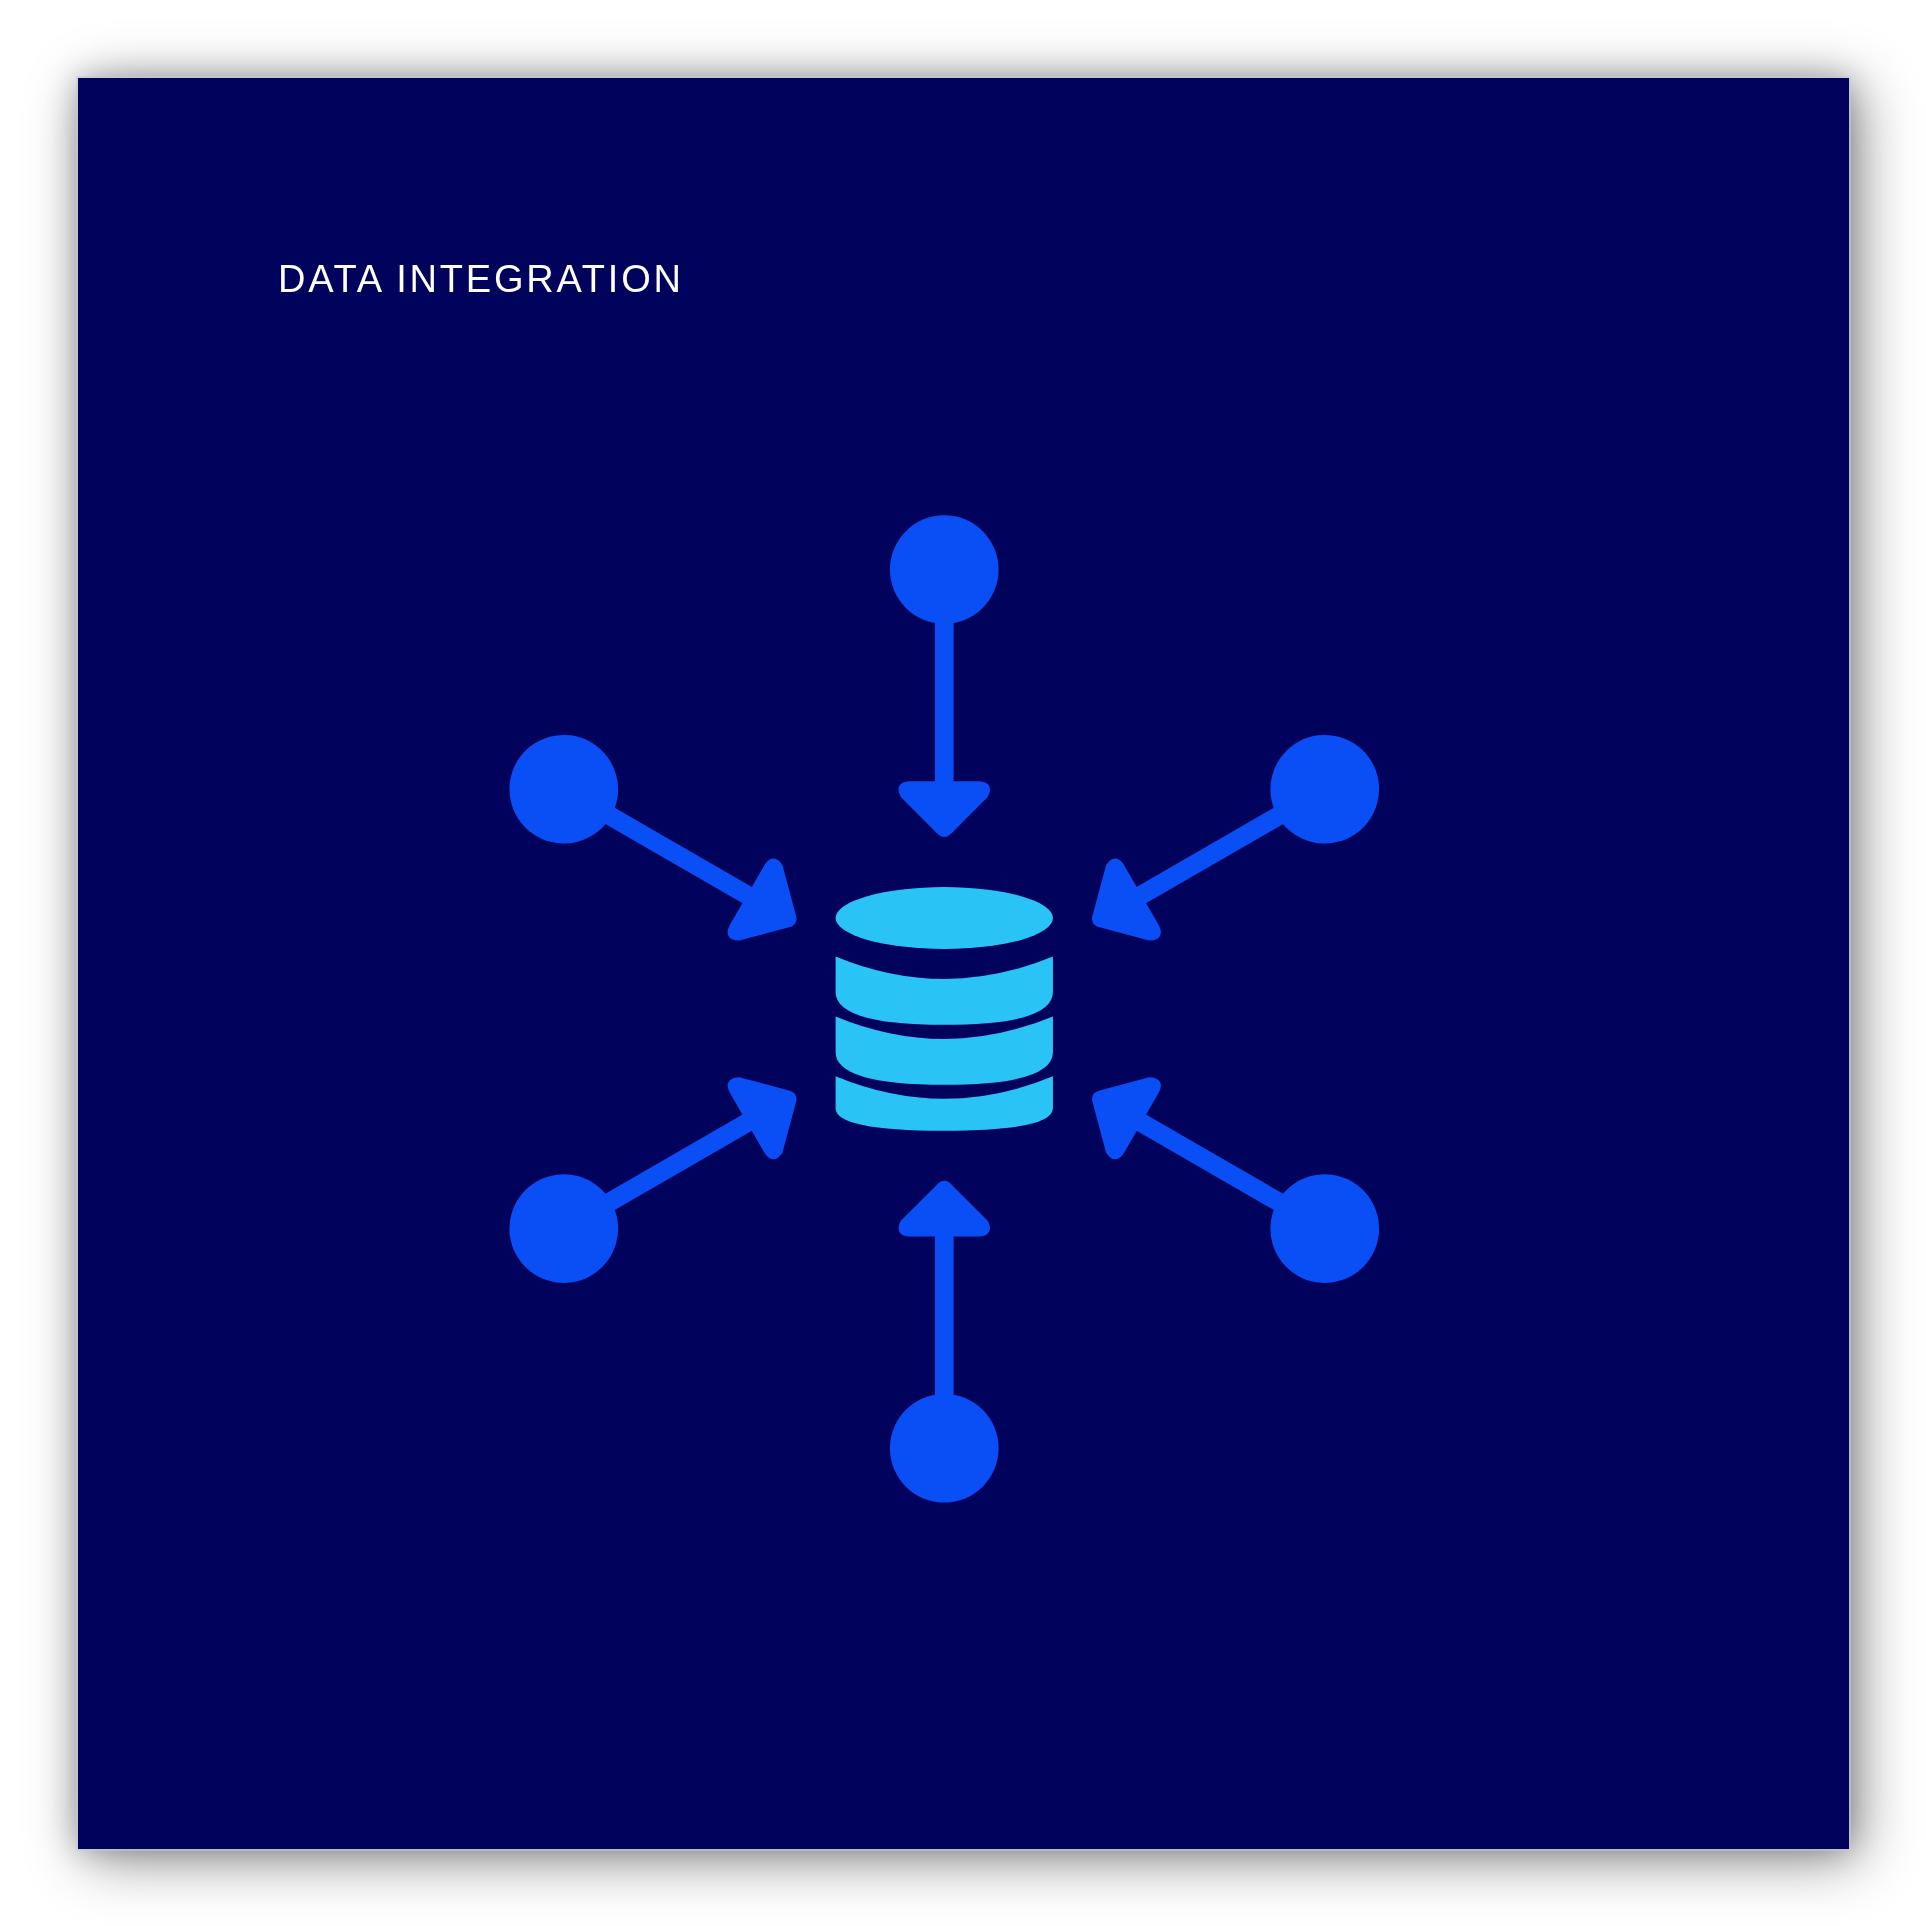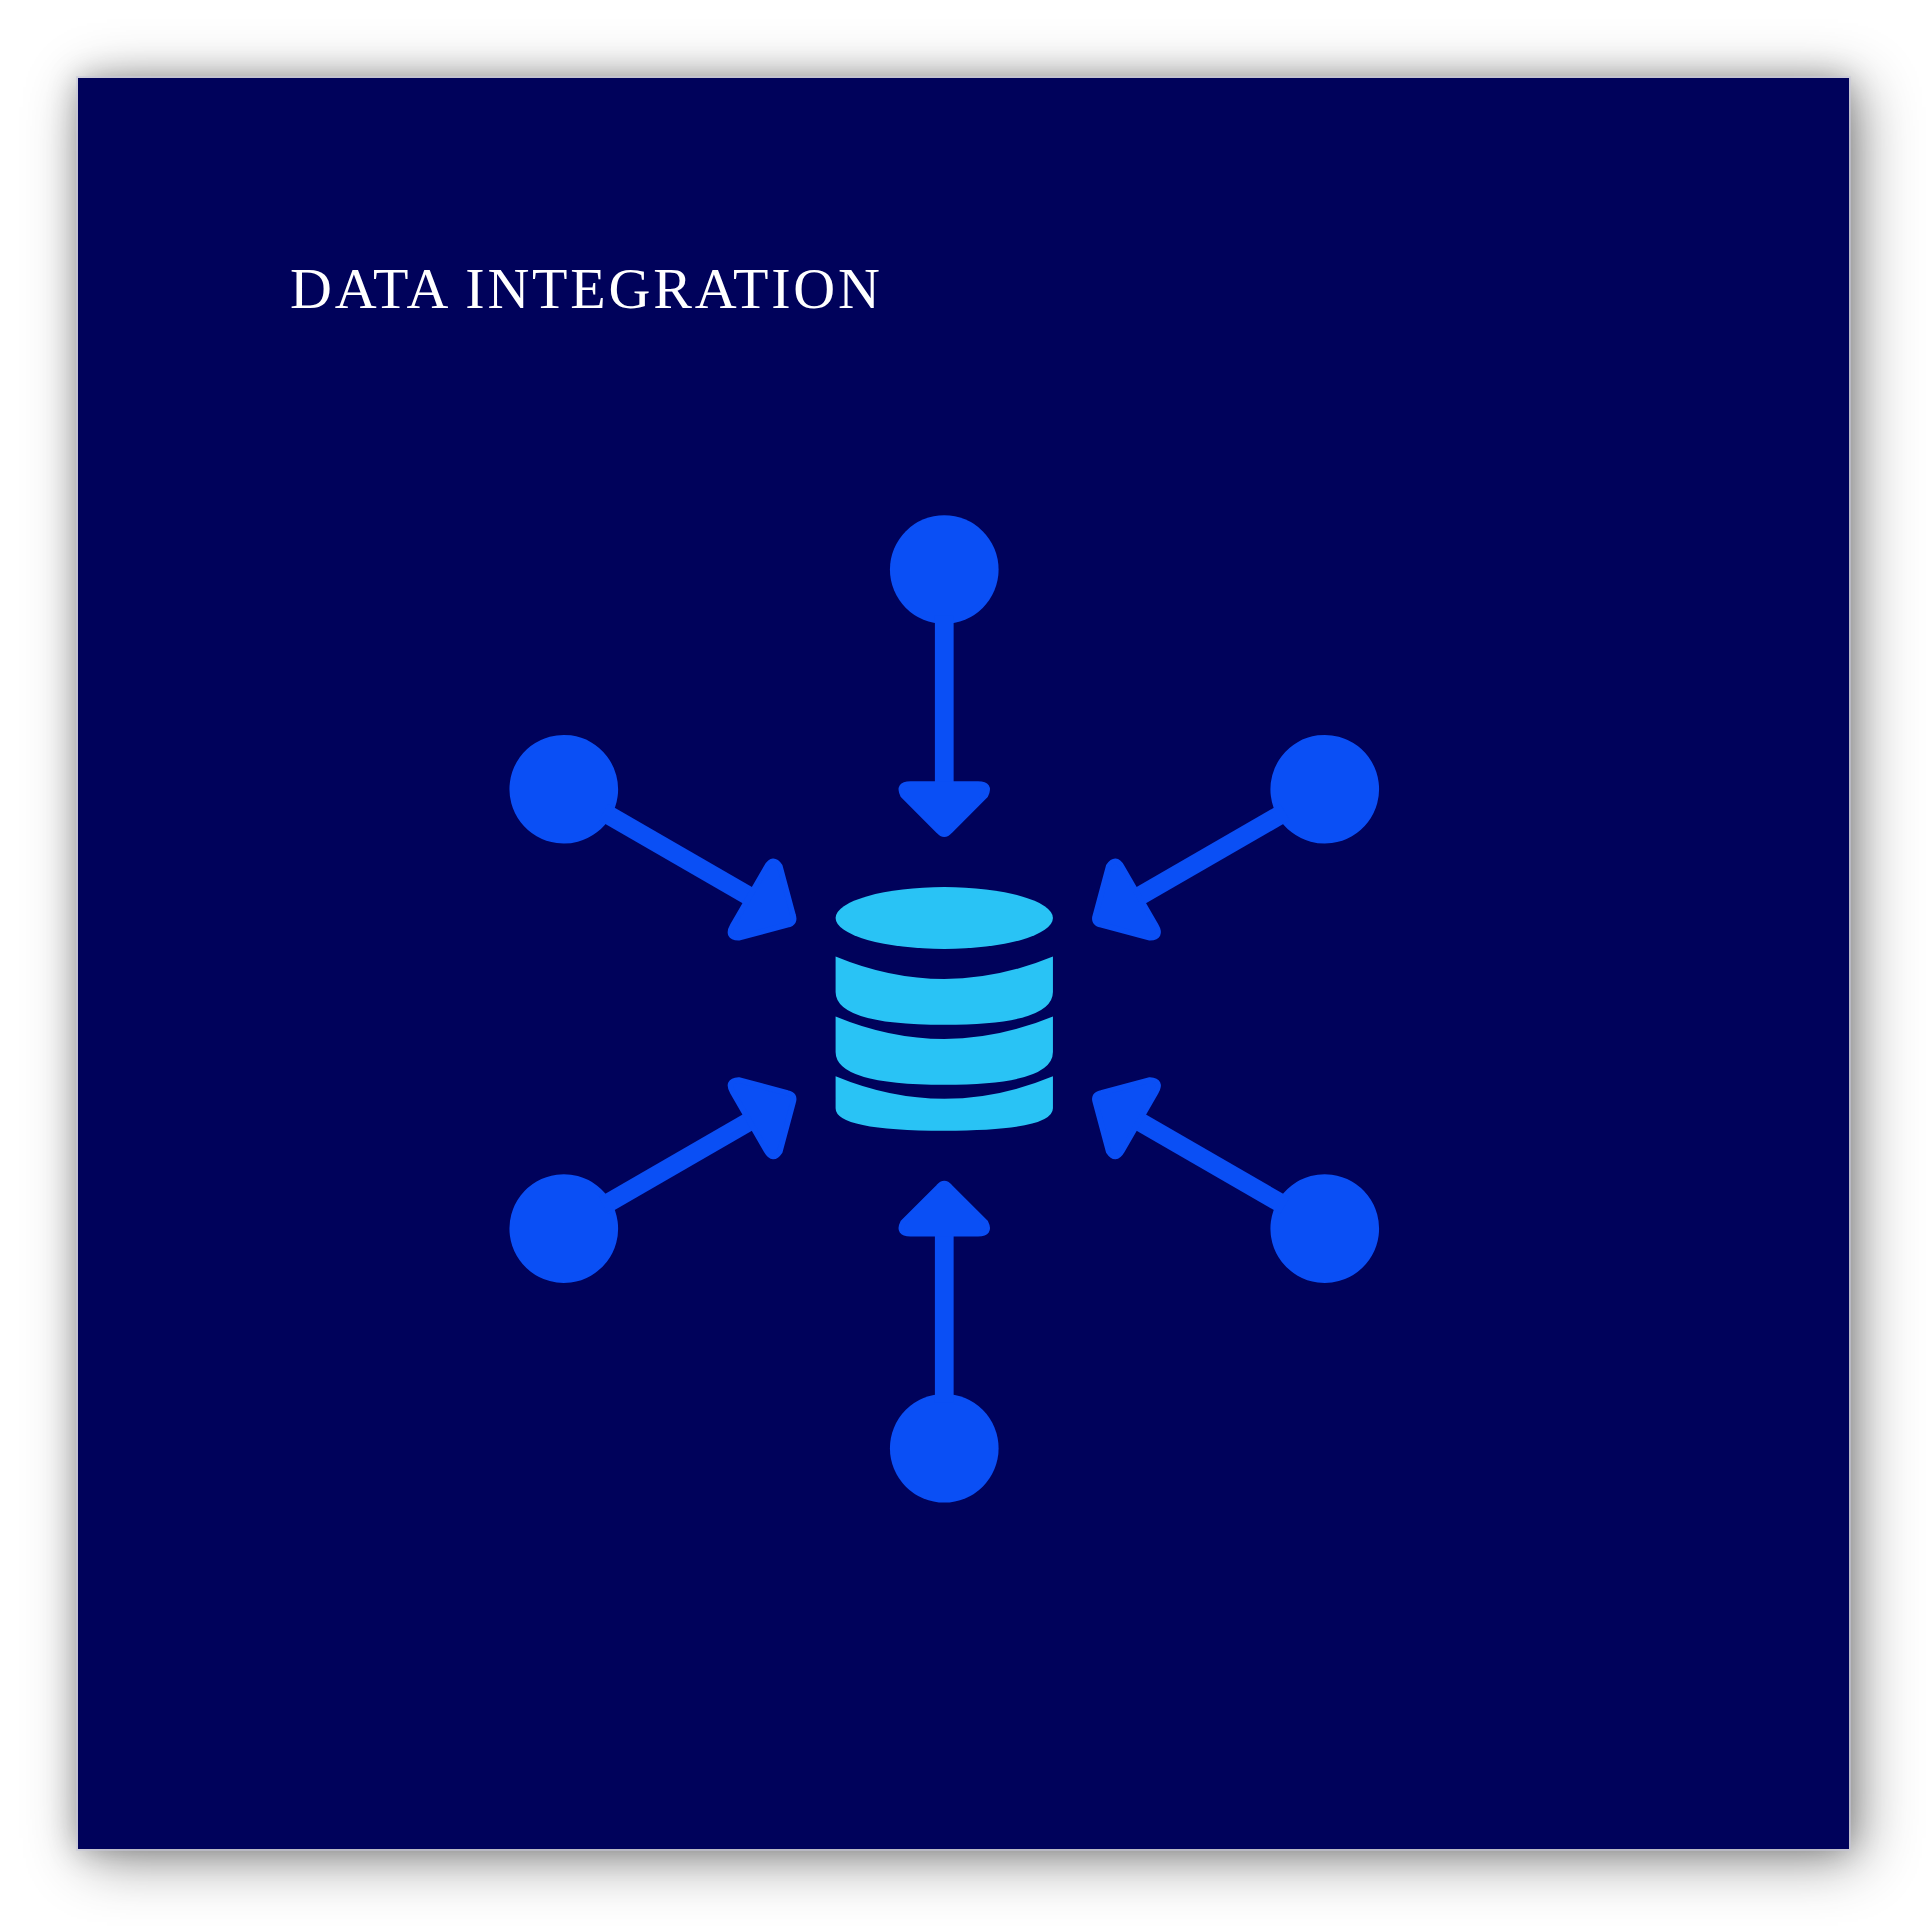--- a/index.html
+++ b/index.html
@@ -6,23 +6,23 @@
   body {
     width:1926px; height:1926px; background:#ffffff; position:relative; overflow:hidden;
   }
   .panel {
     position:absolute; left:78px; top:78px; width:1771px; height:1771px;
     background:#00025b;
     box-shadow: 0 0 0 1.9px rgba(200,200,220,0.6), 9.4px 9.4px 56px rgba(0,0,0,0.45), 0 0 28px rgba(0,0,0,0.25);
   }
   .title {
     position:absolute; left:278px; top:260px;
-    font-family:Liberation Serif, serif;
-    font-size:58px; font-weight:400; letter-spacing:2.8px;
-    color:#ffffff; line-height:1; white-space:nowrap;margin-left:12px;
+    font-family:Liberation Sans, sans-serif;
+    font-size:38px; font-weight:400; letter-spacing:2.8px;
+    color:#ffffff; line-height:1; white-space:nowrap;
   }
   svg.diagram { position:absolute; left:0; top:0; width:1926px; height:1926px; }
 </style>
 </head>
 <body>
 
 <div class="panel"></div>
 <div class="title">DATA INTEGRATION</div>
 
 <svg class="diagram" viewBox="0 0 2056 2056">

